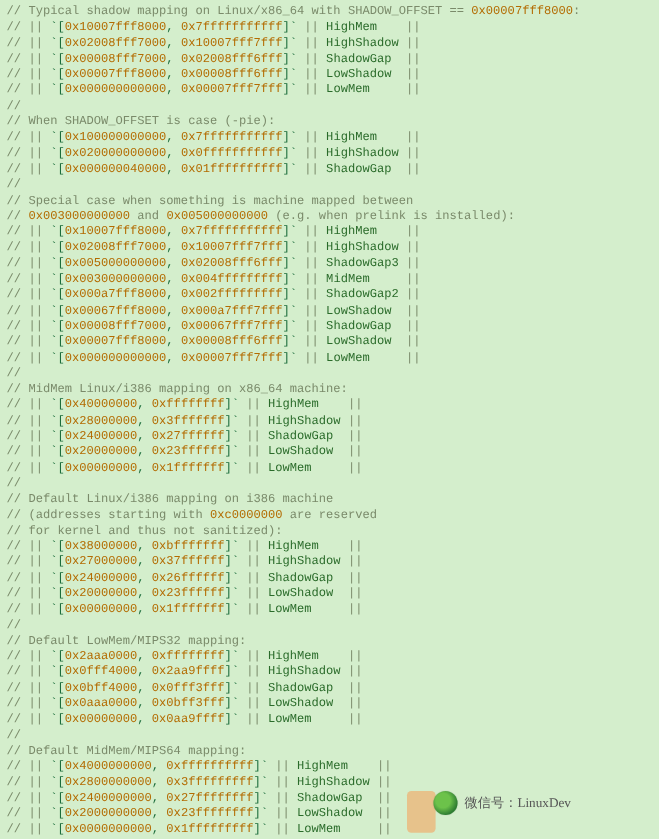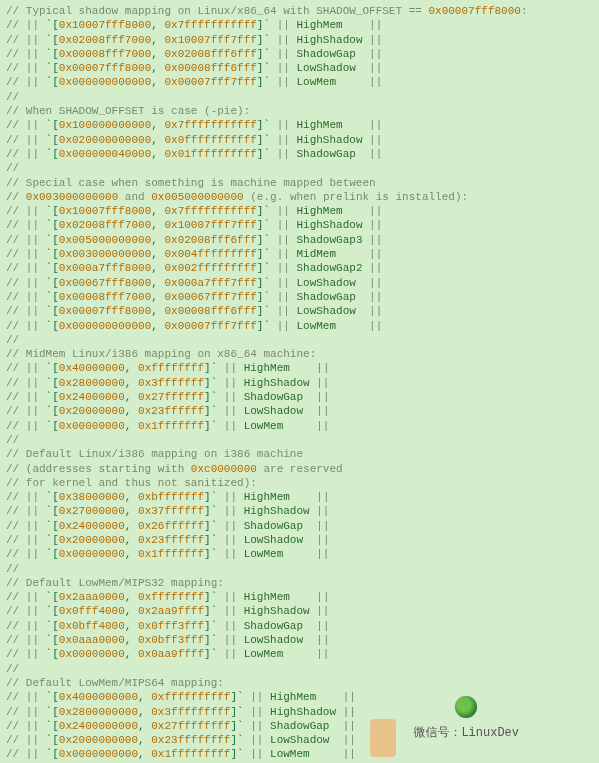--- a/index.html
+++ b/index.html
@@ -22,24 +22,23 @@
   .num { color: #b36b00; }
   .str { color: #1a6b3a; }
   .cm { color: #7a8a6a; }
   .watermark {
     position: absolute;
     right: 80px;
     bottom: 22px;
     display:flex;
     align-items:center;
     gap:6px;
-    font-family: Liberation Mono, monospace;
+    font-family: Liberation Serif, serif;
     font-size: 12px;
     color:#555;
-    flex-direction:column;
   }
   .wm-icon {
     width:22px;height:22px;border-radius:50%;
     background: radial-gradient(circle at 40% 40%, #6cc24a 35%, #2e7d32 70%);
     box-shadow:0 0 1px rgba(0,0,0,.3);
   }
   .highlight {
     position:absolute;
     left:370px;
     bottom:6px;
@@ -91,21 +90,21 @@
 <span class="cm">// || <span class="str">`[<span class="num">0x20000000</span>, <span class="num">0x23ffffff</span>]`</span> || <span class="kw">LowShadow</span>  ||</span>
 <span class="cm">// || <span class="str">`[<span class="num">0x00000000</span>, <span class="num">0x1fffffff</span>]`</span> || <span class="kw">LowMem</span>     ||</span>
 <span class="cm">//</span>
 <span class="cm">// Default LowMem/MIPS32 mapping:</span>
 <span class="cm">// || <span class="str">`[<span class="num">0x2aaa0000</span>, <span class="num">0xffffffff</span>]`</span> || <span class="kw">HighMem</span>    ||</span>
 <span class="cm">// || <span class="str">`[<span class="num">0x0fff4000</span>, <span class="num">0x2aa9ffff</span>]`</span> || <span class="kw">HighShadow</span> ||</span>
 <span class="cm">// || <span class="str">`[<span class="num">0x0bff4000</span>, <span class="num">0x0fff3fff</span>]`</span> || <span class="kw">ShadowGap</span>  ||</span>
 <span class="cm">// || <span class="str">`[<span class="num">0x0aaa0000</span>, <span class="num">0x0bff3fff</span>]`</span> || <span class="kw">LowShadow</span>  ||</span>
 <span class="cm">// || <span class="str">`[<span class="num">0x00000000</span>, <span class="num">0x0aa9ffff</span>]`</span> || <span class="kw">LowMem</span>     ||</span>
 <span class="cm">//</span>
-<span class="cm">// Default LowMem/MIPS64 mapping:</span>
+<span class="cm">// Default MidMem/MIPS64 mapping:</span>
 <span class="cm">// || <span class="str">`[<span class="num">0x4000000000</span>, <span class="num">0xffffffffff</span>]`</span> || <span class="kw">HighMem</span>    ||</span>
 <span class="cm">// || <span class="str">`[<span class="num">0x2800000000</span>, <span class="num">0x3fffffffff</span>]`</span> || <span class="kw">HighShadow</span> ||</span>
 <span class="cm">// || <span class="str">`[<span class="num">0x2400000000</span>, <span class="num">0x27ffffffff</span>]`</span> || <span class="kw">ShadowGap</span>  ||</span>
 <span class="cm">// || <span class="str">`[<span class="num">0x2000000000</span>, <span class="num">0x23ffffffff</span>]`</span> || <span class="kw">LowShadow</span>  ||</span>
 <span class="cm">// || <span class="str">`[<span class="num">0x0000000000</span>, <span class="num">0x1fffffffff</span>]`</span> || <span class="kw">LowMem</span>     ||</span>
 <span class="cm">//</span>
 
 
 
 </div>

